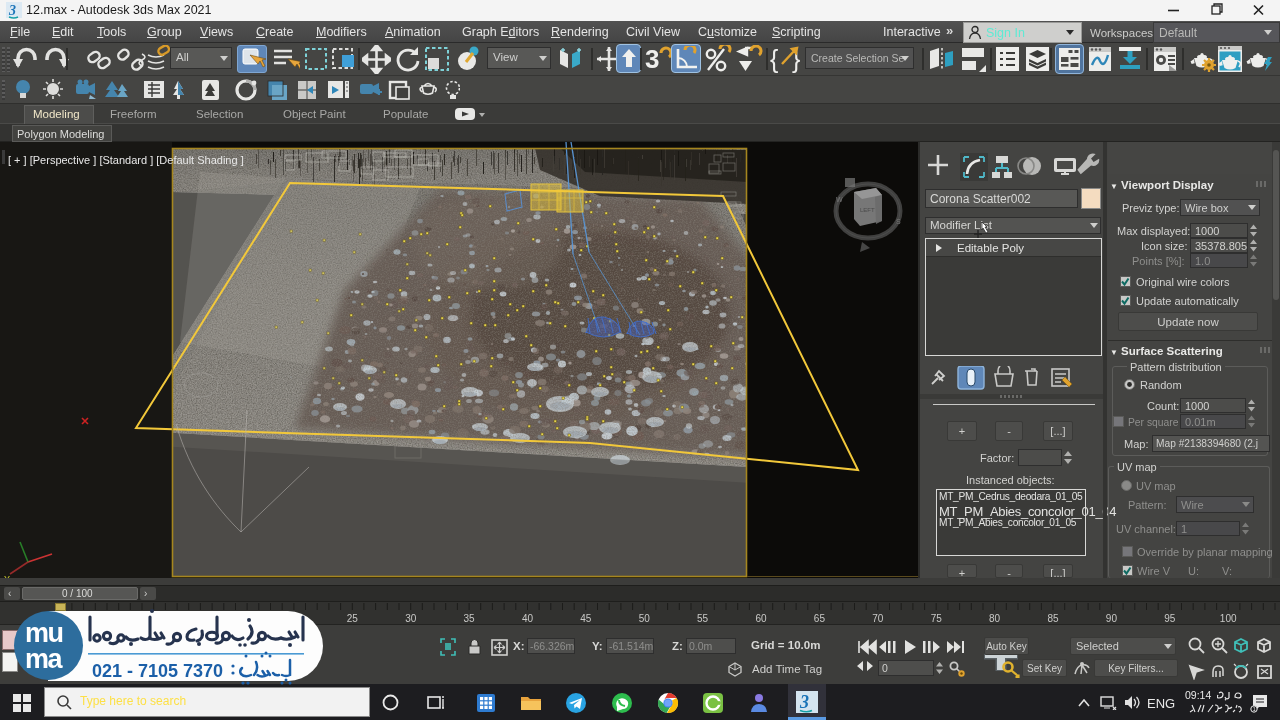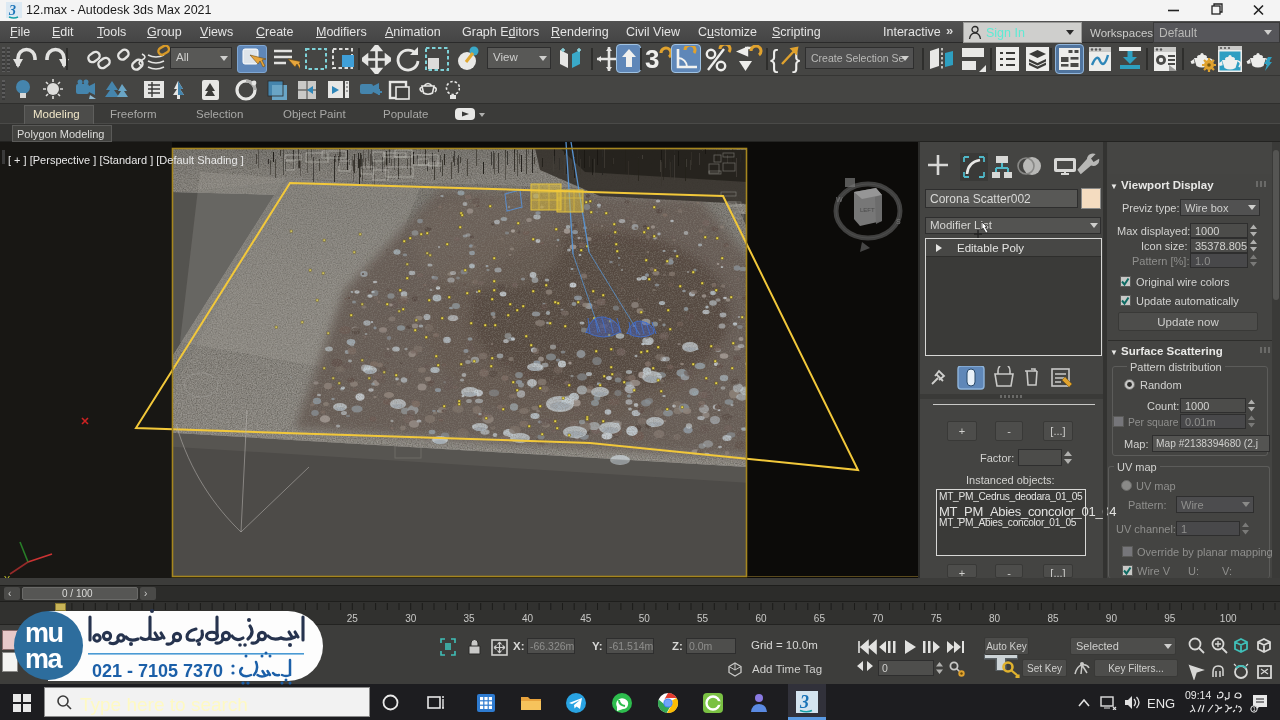--- a/index.html
+++ b/index.html
@@ -1583,21 +1583,21 @@
 <div class="t lbl" style="left:1195px;top:225px">1000</div>
 <svg class="ab" style="left:1249px;top:223px" width="9" height="15" viewBox="0 0 9 15">
       <path d="M4.5,1.5 l3.5,4.5 h-7 z M4.5,13.5 l3.5,-4.5 h-7 z" fill="#b0b0ae"></path>
     </svg>
 <div class="t lbl" style="left:1141px;top:240px">Icon size:</div>
 <div class="ab fld" style="left:1190px;top:238px;width:58px;height:15px;background:#4c4c4a"></div>
 <div class="t lbl" style="left:1195px;top:240px">35378.805</div>
 <svg class="ab" style="left:1249px;top:238px" width="9" height="15" viewBox="0 0 9 15">
       <path d="M4.5,1.5 l3.5,4.5 h-7 z M4.5,13.5 l3.5,-4.5 h-7 z" fill="#b0b0ae"></path>
     </svg>
-<div class="t dlbl" style="left:1132px;top:255px">Pattern [%]:</div>
+<div class="t dlbl" style="left:1132px;top:255px">Points [%]:</div>
 <div class="ab fld" style="left:1190px;top:253px;width:58px;height:15px;background:#48484a"></div>
 <div class="t dlbl" style="left:1195px;top:255px">1.0</div>
 <svg class="ab" style="left:1249px;top:253px" width="9" height="15" viewBox="0 0 9 15">
       <path d="M4.5,1.5 l3.5,4.5 h-7 z M4.5,13.5 l3.5,-4.5 h-7 z" fill="#7a7a78"></path>
     </svg>
 <svg class="ab" style="left:1120px;top:276px" width="11" height="11" viewBox="0 0 11 11">
       <rect x="0.5" y="0.5" width="10" height="10" fill="#c9c9c7" stroke="#5a5a58"></rect>
       <path d="M2,5.5 l2.5,3 4,-6" stroke="#0e6a62" stroke-width="2" fill="none"></path>
     </svg>
 <div class="t lbl" style="left:1136px;top:276px">Original wire colors</div>
@@ -1809,21 +1809,21 @@
 </svg>
 <div class="t" style="left:513px;top:640px;color:#d8d8d6;font-size:11.5px;font-weight:bold">X:</div>
 <div class="ab fld" style="left:527px;top:638px;width:48px;height:16px;background:#4e4e4c"></div>
 <div class="t dlbl" style="left:530px;top:640px;font-size:10.5px">-66.326m</div>
 <div class="t" style="left:592px;top:640px;color:#d8d8d6;font-size:11.5px;font-weight:bold">Y:</div>
 <div class="ab fld" style="left:606px;top:638px;width:48px;height:16px;background:#4e4e4c"></div>
 <div class="t dlbl" style="left:609px;top:640px;font-size:10.5px">-61.514m</div>
 <div class="t" style="left:672px;top:640px;color:#d8d8d6;font-size:11.5px;font-weight:bold">Z:</div>
 <div class="ab fld" style="left:686px;top:638px;width:50px;height:16px;background:#4e4e4c"></div>
 <div class="t dlbl" style="left:689px;top:640px;font-size:10.5px">0.0m</div>
-<div class="t" style="left:751px;top:639px;color:#d8d8d6;font-size:11.5px;font-weight:normal">Grid = 10.0m</div>
+<div class="t" style="left:751px;top:639px;color:#d8d8d6;font-size:11.5px;font-weight:bold">Grid = 10.0m</div>
 <svg class="ab" style="left:727px;top:662px" width="16" height="15" viewBox="0 0 16 15">
 <path d="M8,1 l6,3.5 v6 l-6,3.5 -6,-3.5 v-6 z" fill="none" stroke="#c9c9c7" stroke-width="1.3"></path>
 <path d="M8,1 v7 l6,-3.5 M8,8 l-6,-3.5" fill="none" stroke="#c9c9c7" stroke-width="1"></path>
     </svg>
 <div class="t" style="left:752px;top:663px;color:#cfcfcd;font-size:11.5px">Add Time Tag</div>
 <svg class="ab" style="left:855px;top:637px" width="115" height="42" viewBox="0 0 115 42">
 <g fill="#e2e2e0">
  <path d="M4,4 v12 M6,10 l7,-6 v12 z M14,10 l7,-6 v12 z" stroke="#e2e2e0" stroke-width="1.6"></path>
  <path d="M31,4 l-7,6 7,6 z M33,4 h2.5 v12 h-2.5 z M38,4 h2.5 v12 h-2.5 z"></path>
  <path d="M50,3 l11,7 -11,7 z"></path>
@@ -1882,21 +1882,21 @@
 <rect x="0" y="0" width="8" height="8" fill="#e8e8e8"></rect>
       <rect x="10" y="0" width="8" height="8" fill="#e8e8e8"></rect>
 <rect x="0" y="10" width="8" height="8" fill="#e8e8e8"></rect>
       <rect x="10" y="10" width="8" height="8" fill="#e8e8e8"></rect>
     </svg>
 <div class="ab" style="left:44px;top:687px;width:326px;height:30px;background:#f2f2f2;border:1px solid #8a8a8a"></div>
 <svg class="ab" style="left:56px;top:694px" width="16" height="16" viewBox="0 0 16 16">
 <circle cx="7" cy="7" r="5" fill="none" stroke="#3a3a3a" stroke-width="1.6"></circle>
       <path d="M11,11 l4,4" stroke="#3a3a3a" stroke-width="1.6"></path>
     </svg>
-<div class="t" style="left:80px;top:694px;color:#fef9c3;font-size:19px">Type here to search</div>
+<div class="t" style="left:80px;top:694px;color:#fde047;font-size:12px">Type here to search</div>
 <svg class="ab" style="left:382px;top:694px" width="17" height="17" viewBox="0 0 17 17">
       <circle cx="8.5" cy="8.5" r="7" fill="none" stroke="#e8e8e8" stroke-width="1.8"></circle>
     </svg>
 <svg class="ab" style="left:427px;top:694px" width="18" height="17" viewBox="0 0 18 17">
 <rect x="1" y="3" width="12" height="11" fill="none" stroke="#e8e8e8" stroke-width="1.6"></rect>
 <path d="M15,3 h2 M16,5 v9 M15,14 h2" stroke="#e8e8e8" stroke-width="1.4"></path>
     </svg>
 <svg class="ab" style="left:476px;top:693px" width="20" height="20" viewBox="0 0 20 20">
 <rect x="1" y="1" width="18" height="18" rx="2" fill="#2e7bd0"></rect>
 <g fill="#fff">

